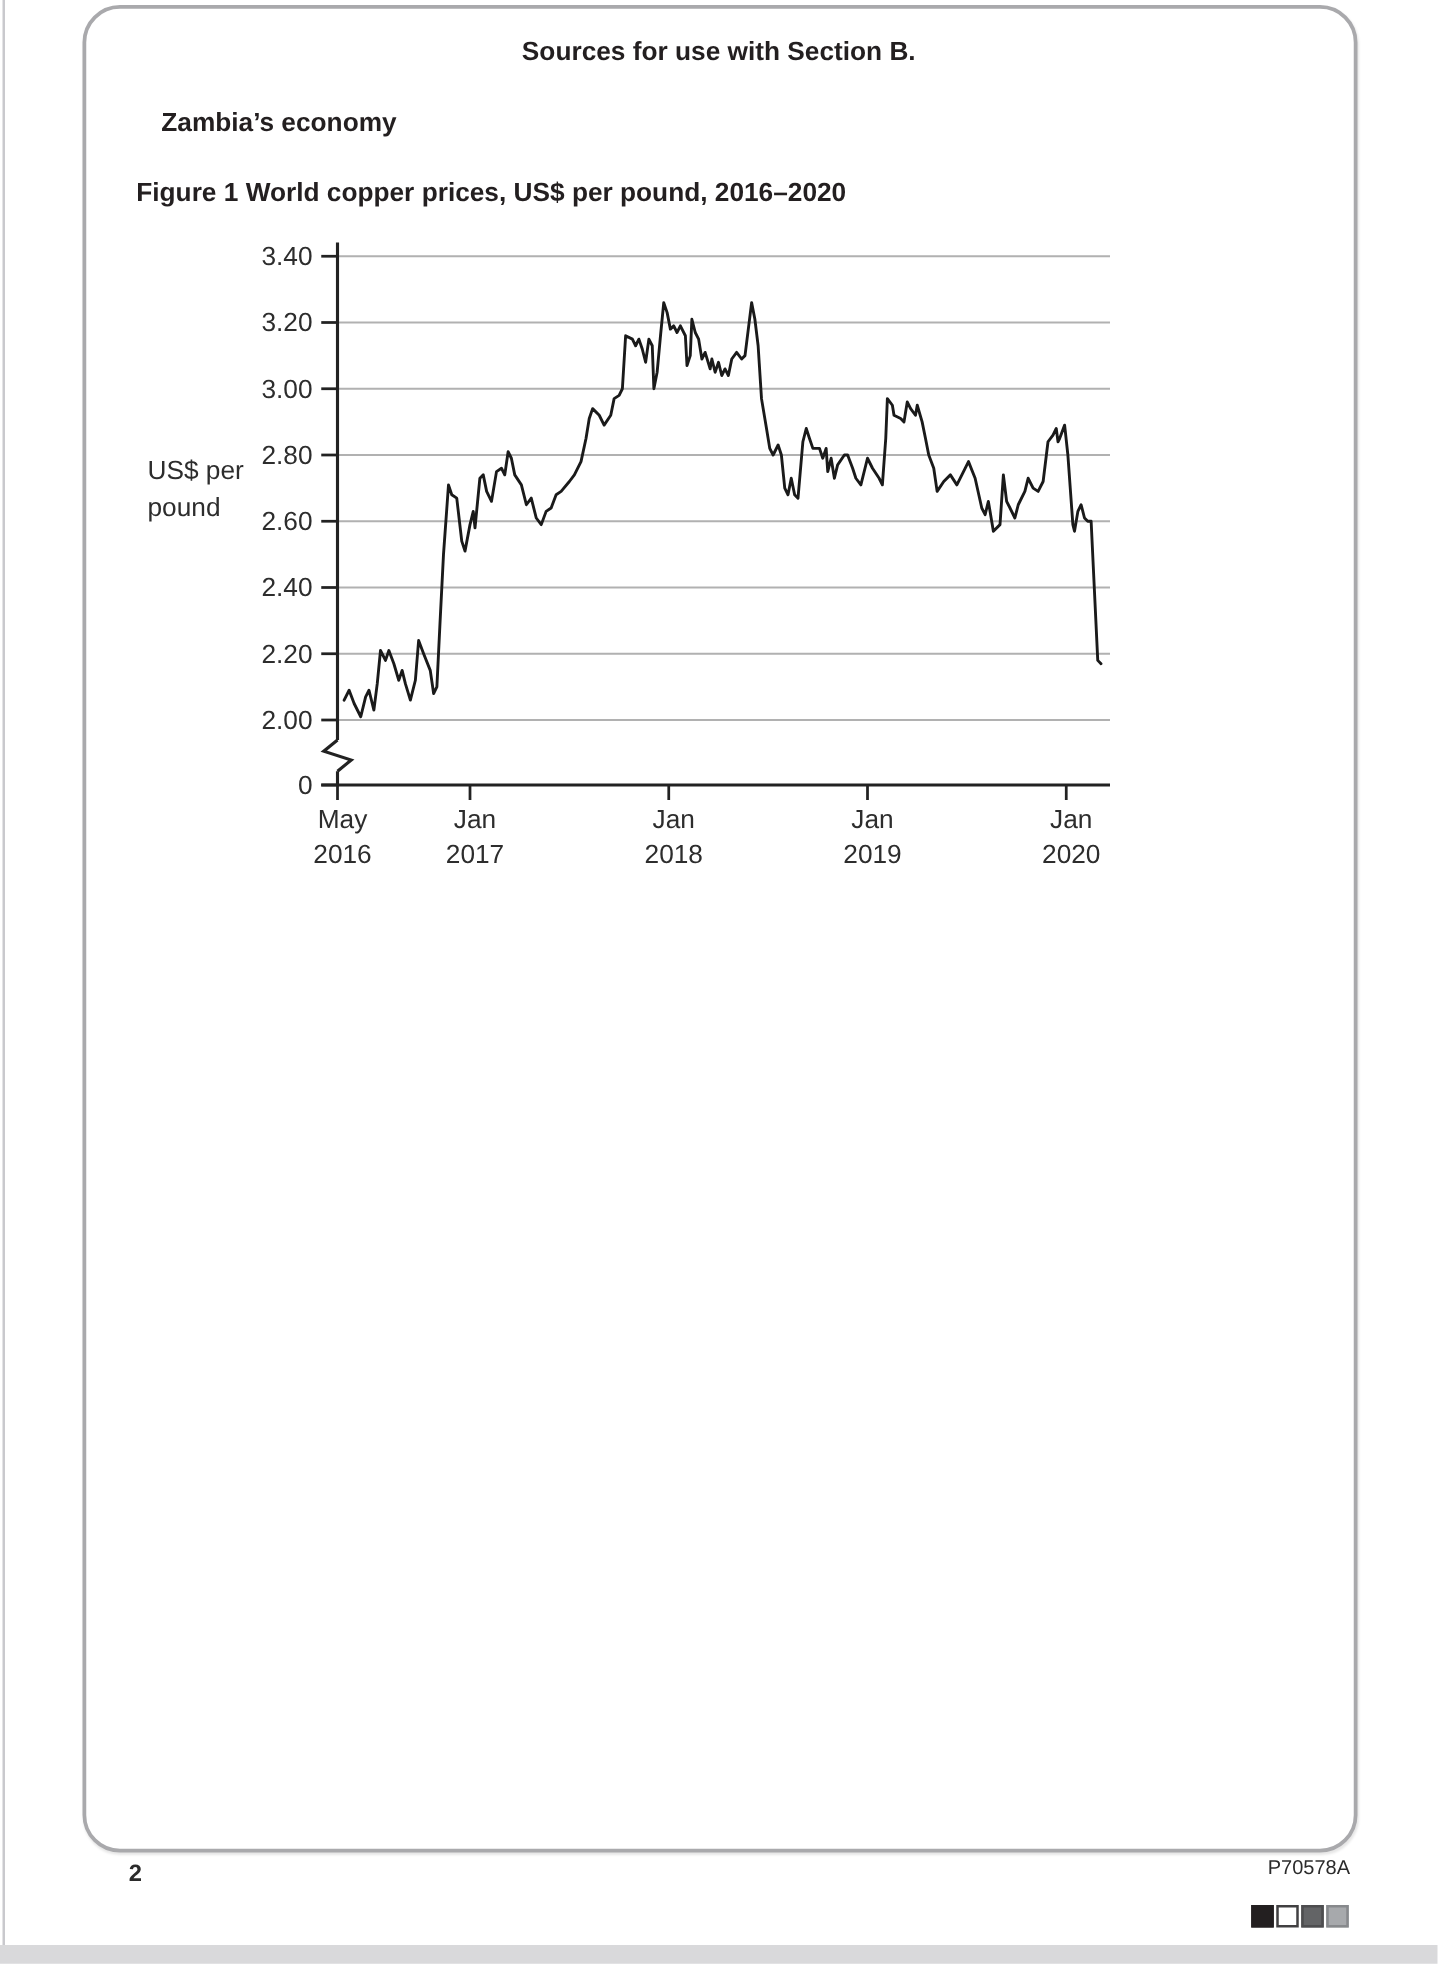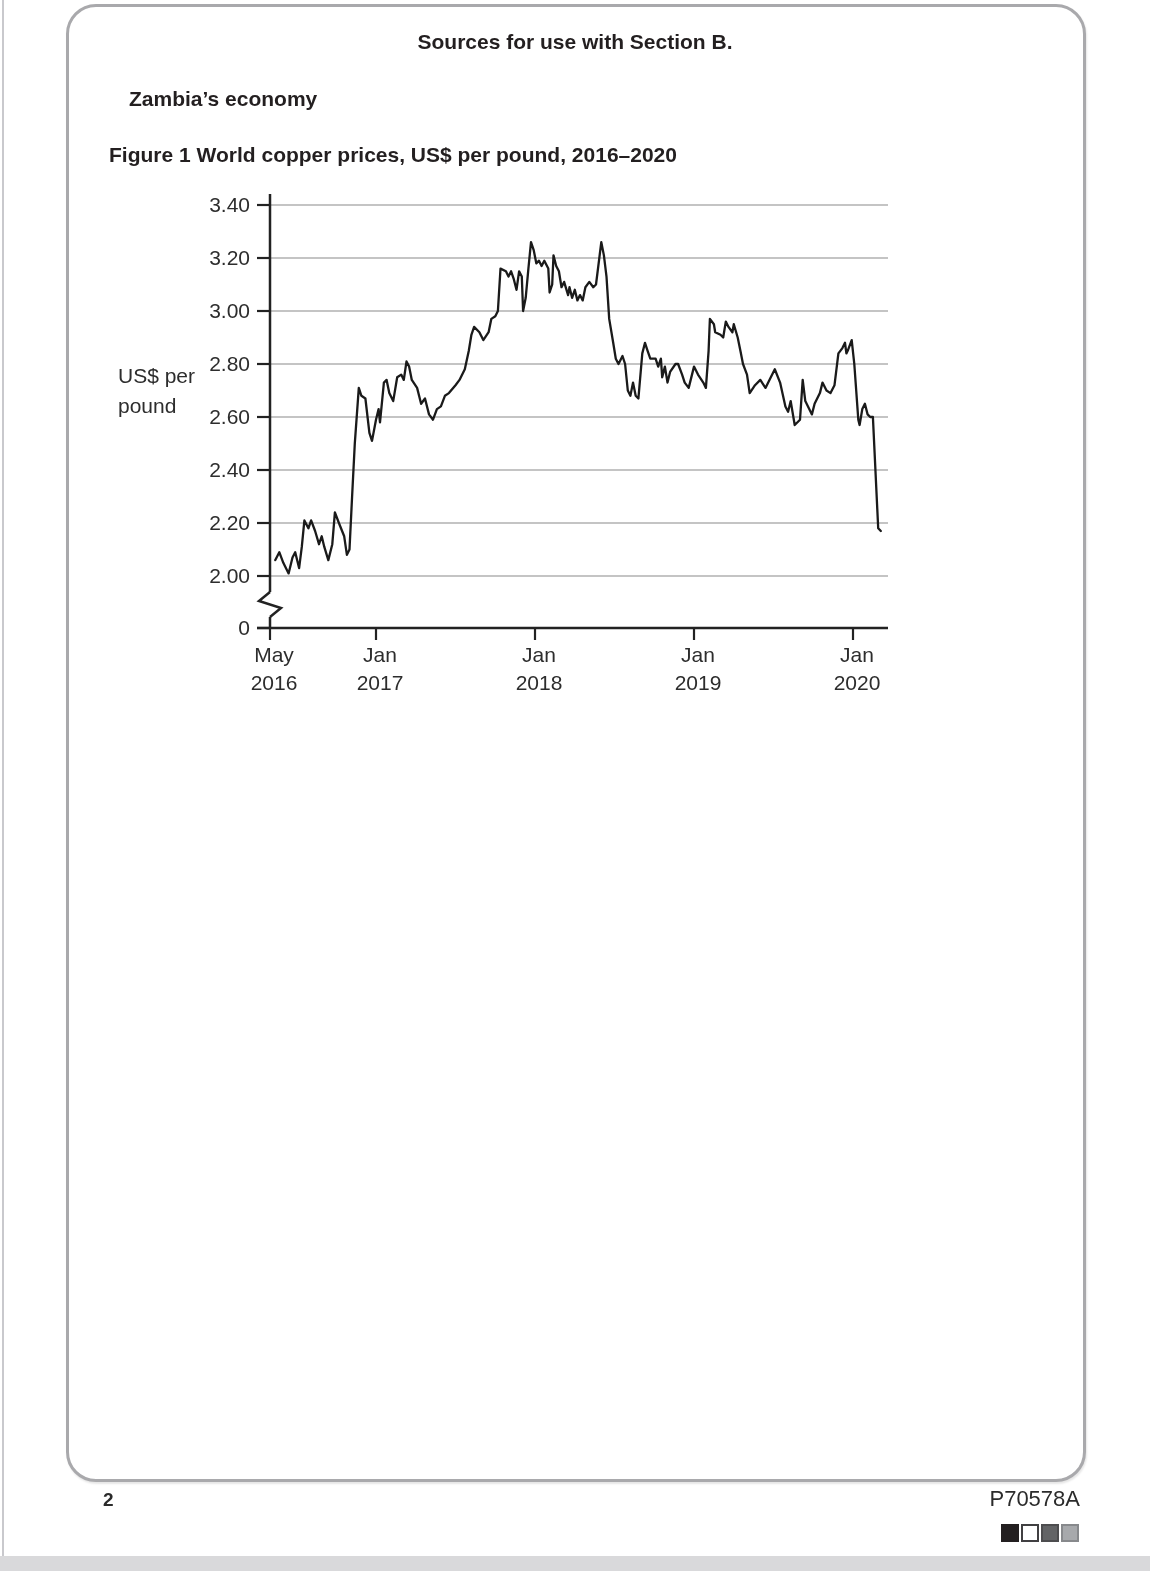--- a/index.html
+++ b/index.html
@@ -12,21 +12,21 @@
   .border-box{
     left:66px;top:4px;width:1014px;height:1472px;
     border:3px solid #a9a9ac;border-radius:30px;background:#ffffff;
     box-shadow:1px 2px 2px rgba(0,0,0,0.10);
   }
   .page-title{left:68px;top:30px;width:1014px;text-align:center;font-weight:bold;font-size:21px;}
   .section-heading{left:85px;top:87px;font-weight:bold;font-size:21px;margin-left:44px;}
   .figure-title{left:85px;top:143px;font-weight:bold;font-size:21px;margin-left:24px;}
   #chart-svg{left:0;top:0;}
   .page-num{left:103px;top:1489px;font-weight:bold;font-size:19px;color:#2b2b2b;}
-  .paper-code{left:930px;top:1486px;width:150px;text-align:right;font-size:22px;color:#2b2b2b;}
+  .paper-code{left:930px;top:1486px;width:150px;text-align:right;font-size:16px;color:#2b2b2b;}
   .ink-squares{left:1001px;top:1524px;display:flex;gap:2px;}
   .ink-square{width:14px;height:14px;border:2px solid;}
   .bottom-strip{left:0;top:1556px;width:1150px;height:15px;background:#d9d9db;}
 </style>
 </head>
 <body>
 
 <div class="abs scan-edge"></div>
 
 <div class="abs border-box"></div>

